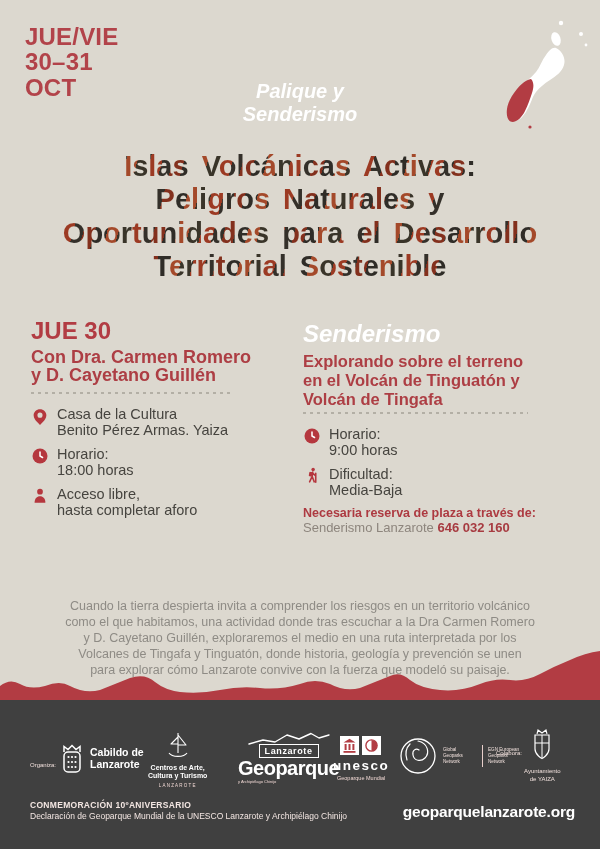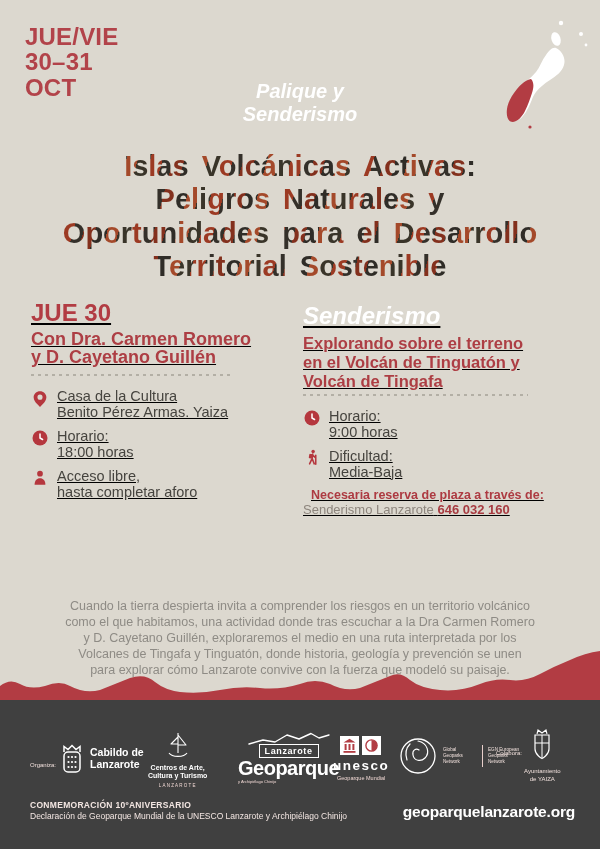--- a/index.html
+++ b/index.html
@@ -22,39 +22,39 @@
   
   .title{position:absolute;top:146px;left:8px;right:8px;margin:4px;text-align:center;
          font-size:29px;font-weight:700;line-height:1.15;word-spacing:5px;
          background-image:repeating-linear-gradient(105deg,#9c3a23 0px,#9c3a23 12px,
            #34302a 12px,#34302a 22px,#83301d 22px,#83301d 33px,#2f2c27 33px,#2f2c27 45px,
            #a4492a 45px,#a4492a 56px,#393429 56px,#393429 68px);
          -webkit-background-clip:text;background-clip:text;color:transparent;}
   .title span{display:block;}
 
   
-  .col{position:absolute;top:300px;text-decoration:underline;}
+  .col{position:absolute;top:318px;}
   .col-left{left:31px;width:255px;}
   .col-right{left:303px;width:250px;}
   .day{font-size:24px;font-weight:700;color:#b23c43;line-height:26px;}
   .activity{font-size:24px;font-weight:700;font-style:italic;color:#ffffff;line-height:27px;margin-top:2px;}
   .speakers{margin-top:4px;font-size:18px;font-weight:700;color:#ad3e44;line-height:18px;}
   .speakers span,.desc span{display:block;}
   .desc{margin-top:5px;font-size:16.5px;font-weight:700;color:#ad3e44;line-height:19px;}
   .dashes{height:2px;margin-top:8px;margin-bottom:12px;
           background-image:repeating-linear-gradient(to right,#b3afa5 0 3px,transparent 3px 7px);}
   .dashes.right{margin-top:3px;margin-bottom:12px;width:225px;}
   .dashes.left{width:200px;}
   .item{display:flex;gap:8px;margin-bottom:8px;}
   .icn{flex:0 0 18px;width:18px;height:22px;}
   .itxt{font-size:14.5px;color:#46443f;line-height:15.5px;padding-top:1px;}
   .itxt span{display:block;}
 
   .reserva{margin-top:4px;}
-  .res-head{font-size:12.5px;font-weight:700;color:#ad3a41;line-height:14px;margin-left:8px;}
+  .res-head{font-size:12.5px;font-weight:700;color:#ad3a41;line-height:14px;}
   .res-line{font-size:13px;color:#8d857d;line-height:16px;}
   .res-phone{font-weight:700;color:#a73b41;}
 
   
   .para{position:absolute;top:585px;left:65px;width:470px;text-align:center;
         font-size:12.5px;color:#8e8b85;line-height:16px;}
 
   
   .wave{position:absolute;top:636px;left:0;width:600px;height:66px;display:block;}
   .footer{position:absolute;top:700px;left:0;width:600px;height:149px;background:#404040;}

